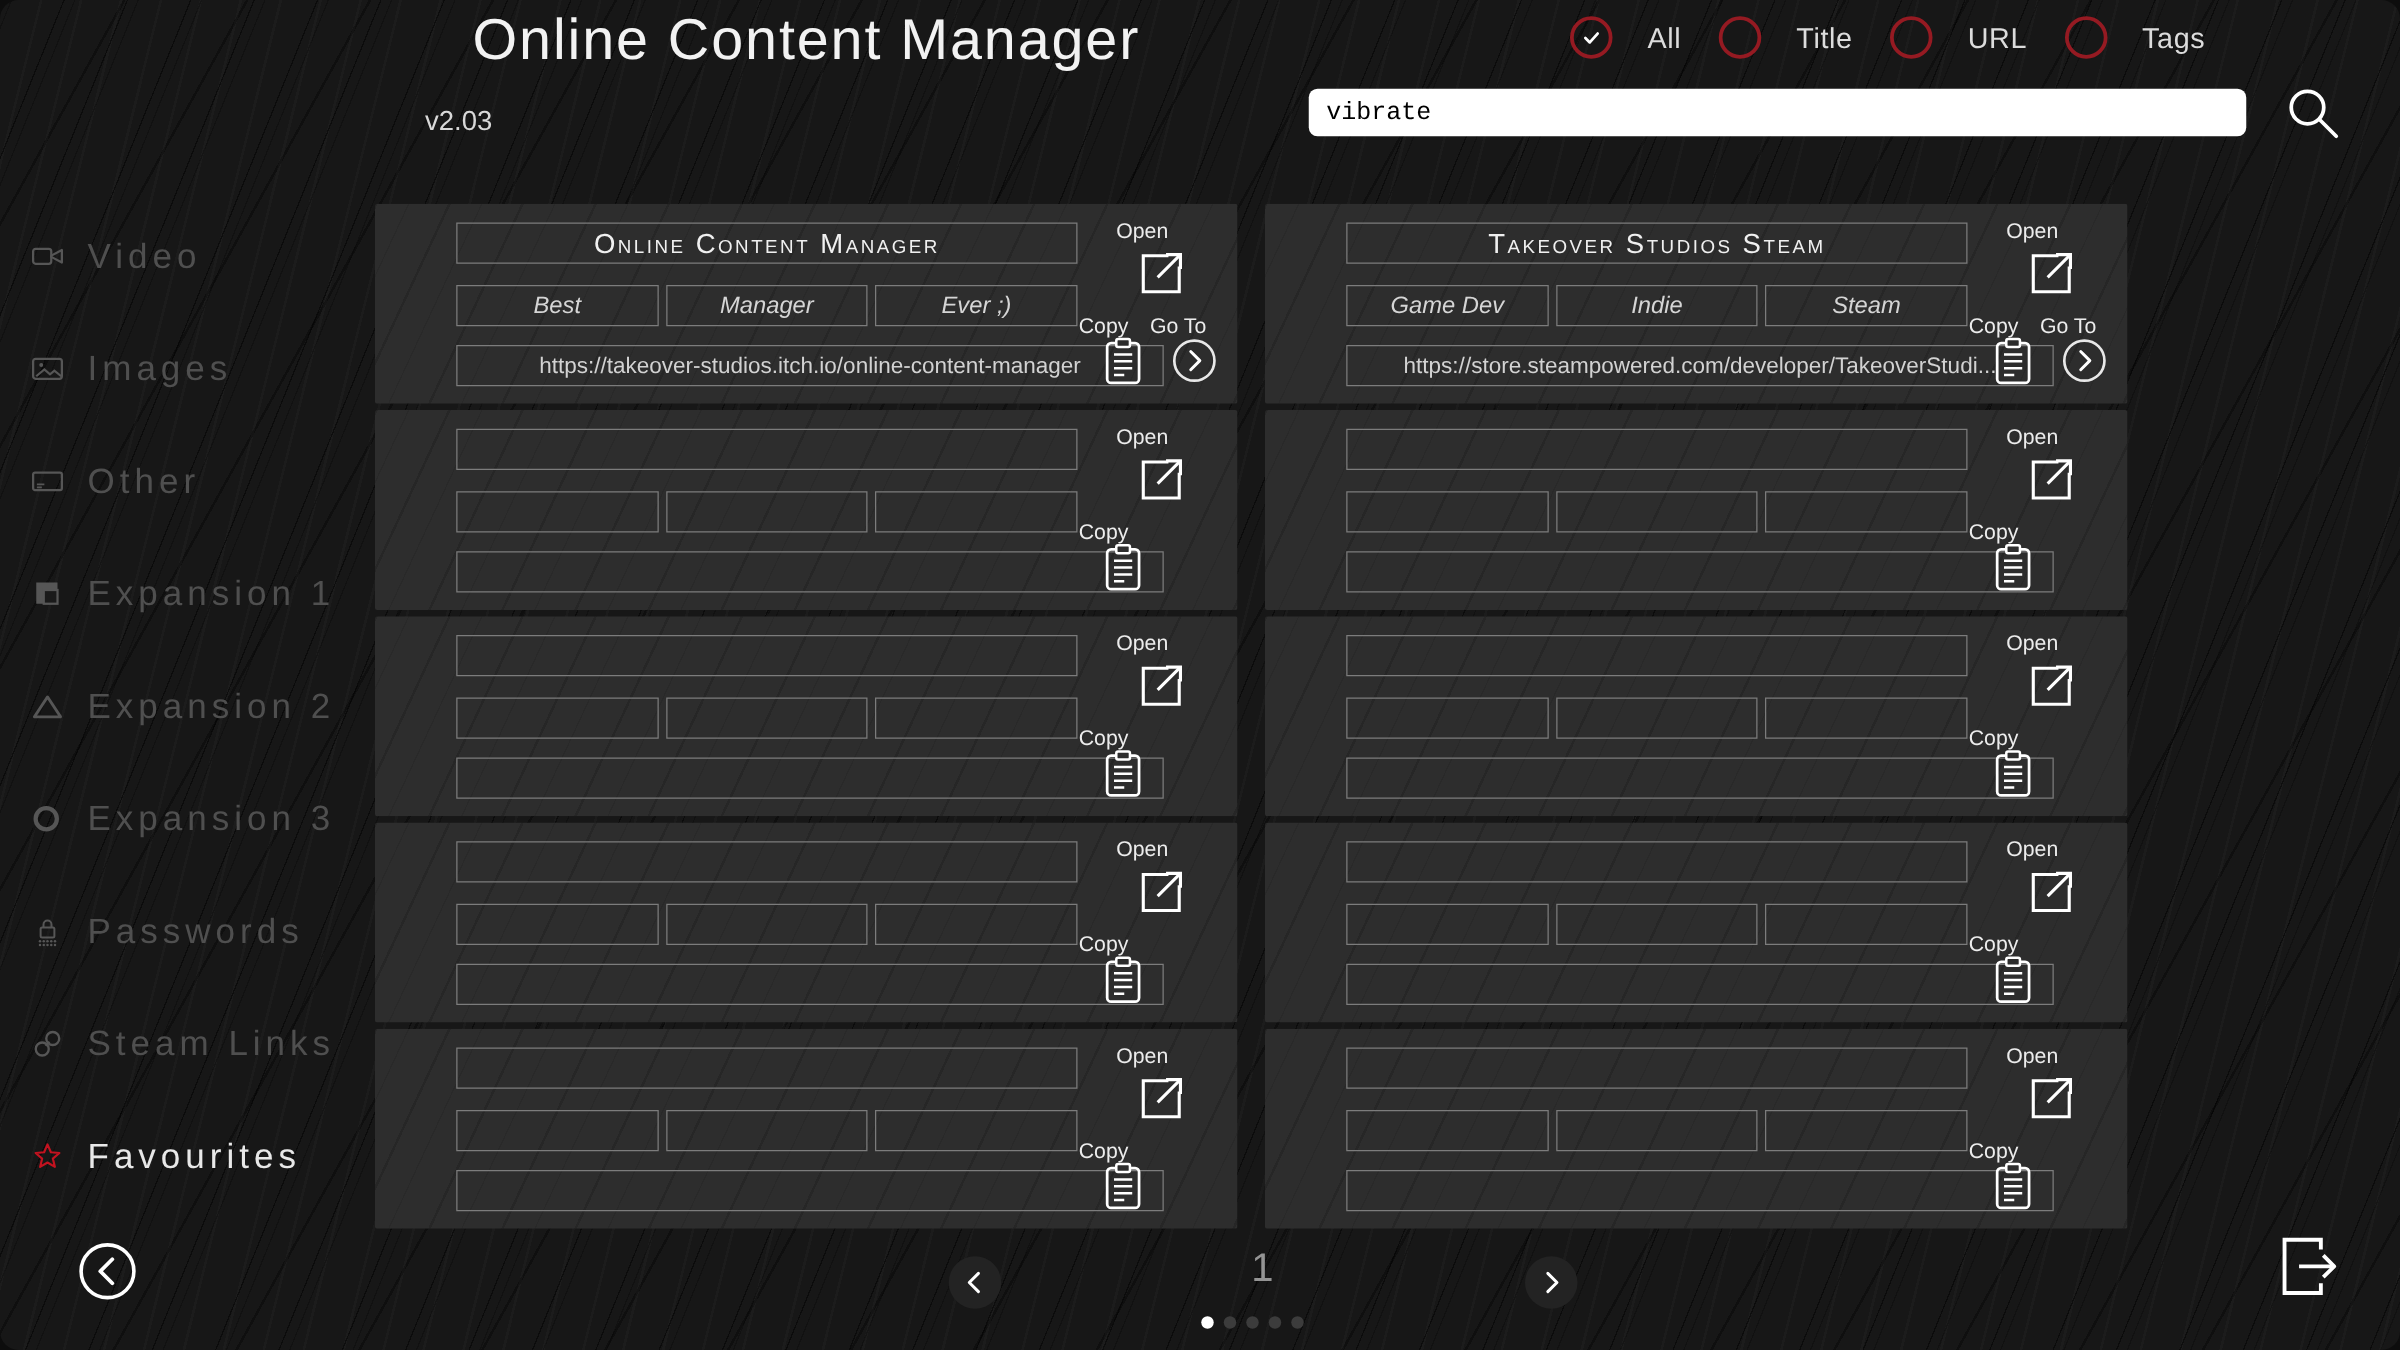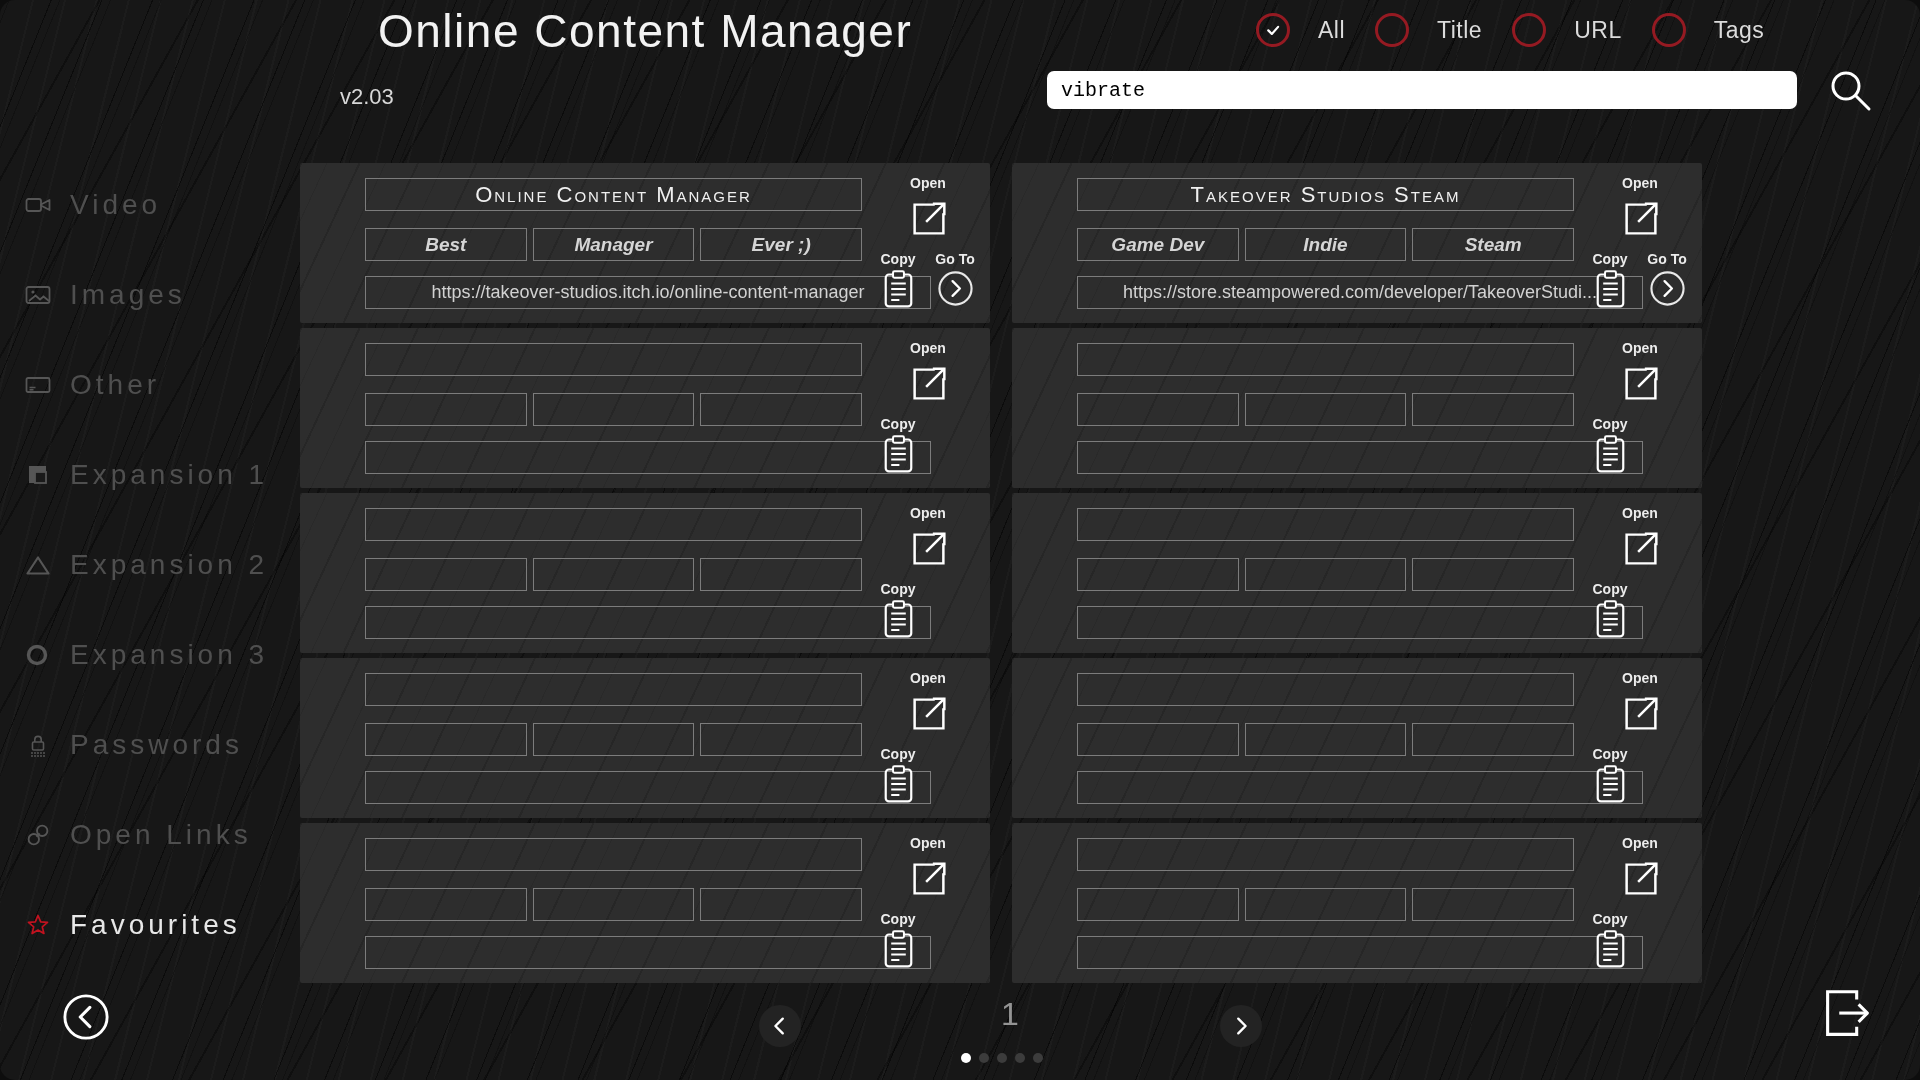--- a/index.html
+++ b/index.html
@@ -41,24 +41,24 @@
     grid-template-columns:690px 690px;column-gap:22px;row-gap:5px;}
   .card{position:relative;width:690px;height:160px;border-radius:2px;background-color:#2d2d2d;
     background-image:repeating-linear-gradient(115deg, rgba(0,0,0,.15) 0 2px, transparent 2px 24px, rgba(0,0,0,.09) 24px 25px, transparent 25px 53px);}
   .field{position:absolute;border:1px solid #7c7c7c;box-sizing:border-box;
     display:flex;align-items:center;justify-content:center;overflow:hidden;}
   .f-title{left:65px;top:15px;width:497px;height:33px;}
   .title-text{font-variant:small-caps;font-size:22px;letter-spacing:2px;color:#f0f0f0;
     font-weight:300;white-space:nowrap;}
   .tagrow{position:absolute;left:65px;top:65px;width:497px;height:33px;display:flex;gap:6px;}
   .tagrow .field{position:relative;flex:1;height:33px;}
-  .tag-text{font-style:italic;font-size:19px;color:#d5d5d5;font-weight:700;white-space:nowrap;}
+  .tag-text{font-style:italic;font-size:19px;color:#d5d5d5;font-weight:400;white-space:nowrap;}
   .f-url{left:65px;top:113px;width:566px;height:33px;}
   .url-text{font-size:18px;color:#d2d2d2;font-weight:300;white-space:nowrap;}
-  .act-label{position:absolute;width:70px;text-align:center;font-size:14px;font-weight:700;color:#ececec;}
+  .act-label{position:absolute;width:70px;text-align:left;font-size:17px;font-weight:400;color:#ececec;}
   .open-label{left:593px;top:12px;}
   .open-icon{position:absolute;left:606px;top:33px;width:46px;height:46px;cursor:pointer;}
   .copy-label{left:563px;top:88px;}
   .copy-icon{position:absolute;left:583px;top:106px;width:31px;height:41px;cursor:pointer;}
   .goto-label{left:620px;top:88px;}
   .goto-icon{position:absolute;left:637px;top:107px;width:37px;height:37px;cursor:pointer;}
   
   .back-btn{position:absolute;left:62px;top:993px;width:48px;height:48px;cursor:pointer;}
   .page-btn{position:absolute;top:1005px;width:42px;height:42px;border-radius:50%;
     background:#232323;display:flex;align-items:center;justify-content:center;cursor:pointer;}
@@ -169,21 +169,21 @@
             </g>
           </svg></span>
         <span class="side-label">Passwords</span>
       </div>
       <div class="side-item">
         <span class="side-icon"><svg viewBox="0 0 28 28">
             <circle cx="9.8" cy="18.2" r="5.2" fill="none" stroke="currentColor" stroke-width="1.9"></circle>
             <circle cx="18.2" cy="9.8" r="5.2" fill="none" stroke="currentColor" stroke-width="1.9"></circle>
             <path d="M12.4 15.6l3.2-3.2" stroke="currentColor" stroke-width="1.9"></path>
           </svg></span>
-        <span class="side-label">Open Links</span>
+        <span class="side-label">Steam Links</span>
       </div>
       <div class="side-item active">
         <span class="side-icon"><svg viewBox="0 0 28 28">
             <path d="M14 4.5l2.7 6.3 6.8.6-5.2 4.5 1.6 6.6L14 19l-5.9 3.5 1.6-6.6-5.2-4.5 6.8-.6z" fill="none" stroke="currentColor" stroke-width="1.7" stroke-linejoin="round"></path>
           </svg></span>
         <span class="side-label">Favourites</span>
       </div>
     </nav>
 
   <main id="cards">

